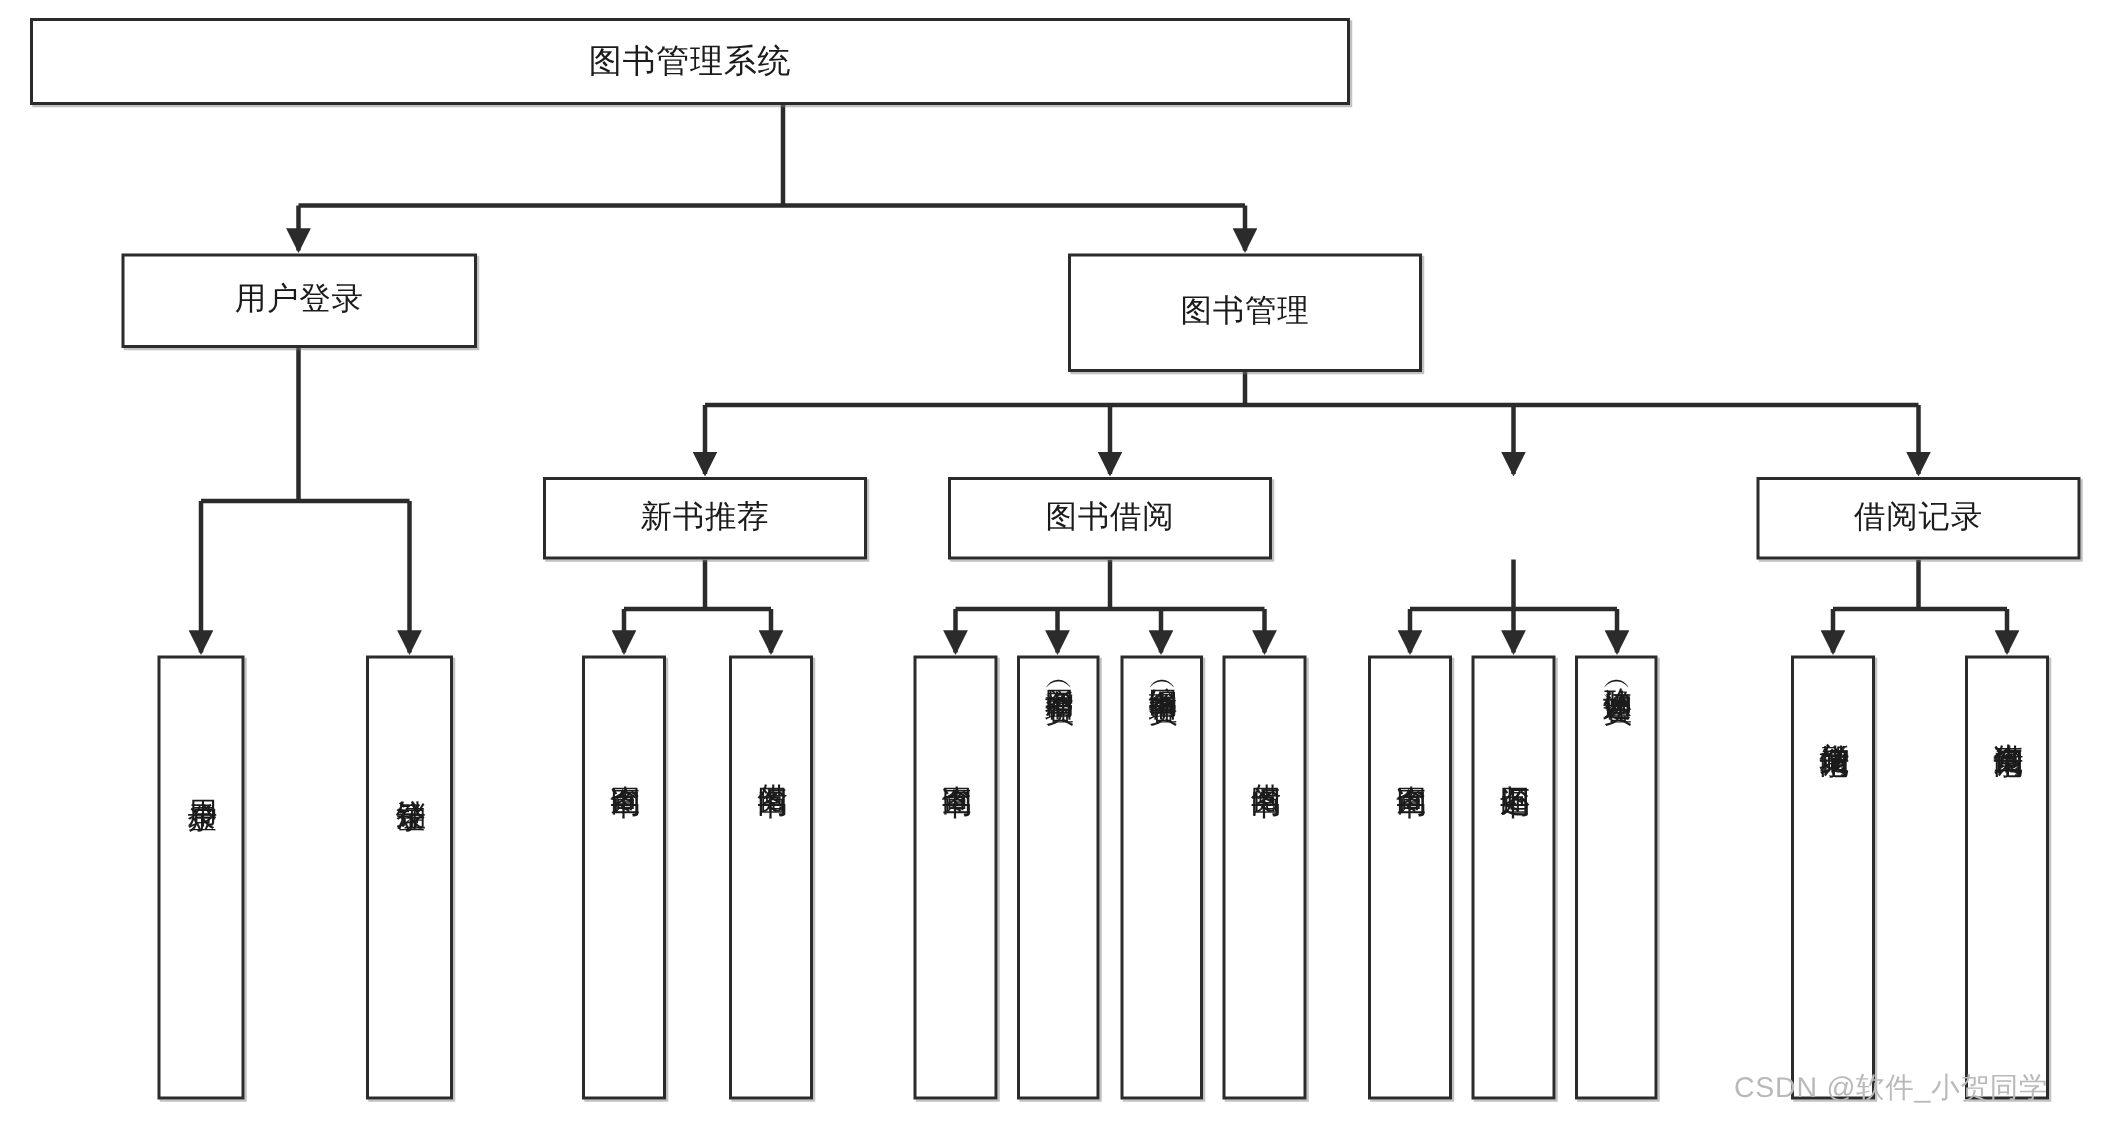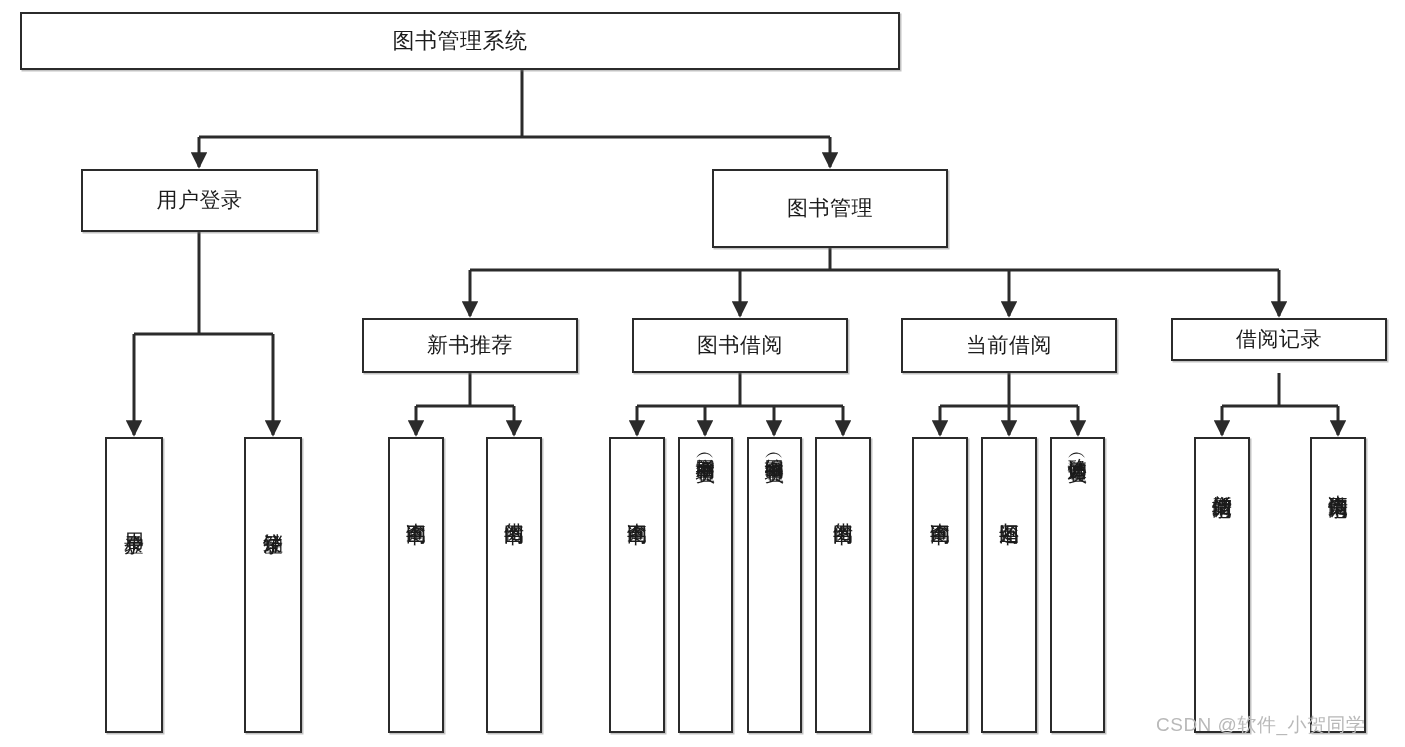--- a/index.html
+++ b/index.html
@@ -145,25 +145,22 @@
   </div>
 
   <div class="node h" style="left:362px; top:318px; width:216px; height:55px;">
     <span class="label">新书推荐</span>
   </div>
 
   <div class="node h" style="left:632px; top:318px; width:216px; height:55px;align-items:center;">
     <span class="label">图书借阅</span>
   </div>
 
-  <div class="node h" style="left:901px; top:318px; width:216px; height:55px;">
-    <span class="label">当前借阅</span>
-  </div>
-
-  <div class="node h" style="left:1171px; top:318px; width:216px; height:43px;">
+
+  <div class="node h" style="left:1171px; top:318px; width:216px; height:55px;">
     <span class="label">借阅记录</span>
   </div>
 
   <div class="node v" style="left:105px; top:437px; width:58px; height:296px; padding-top:78px;">
     <span class="label">用户登录</span>
   </div>
 
   <div class="node v" style="left:244px; top:437px; width:58px; height:296px; padding-top:78px;">
     <span class="label">注销登录</span>
   </div>

